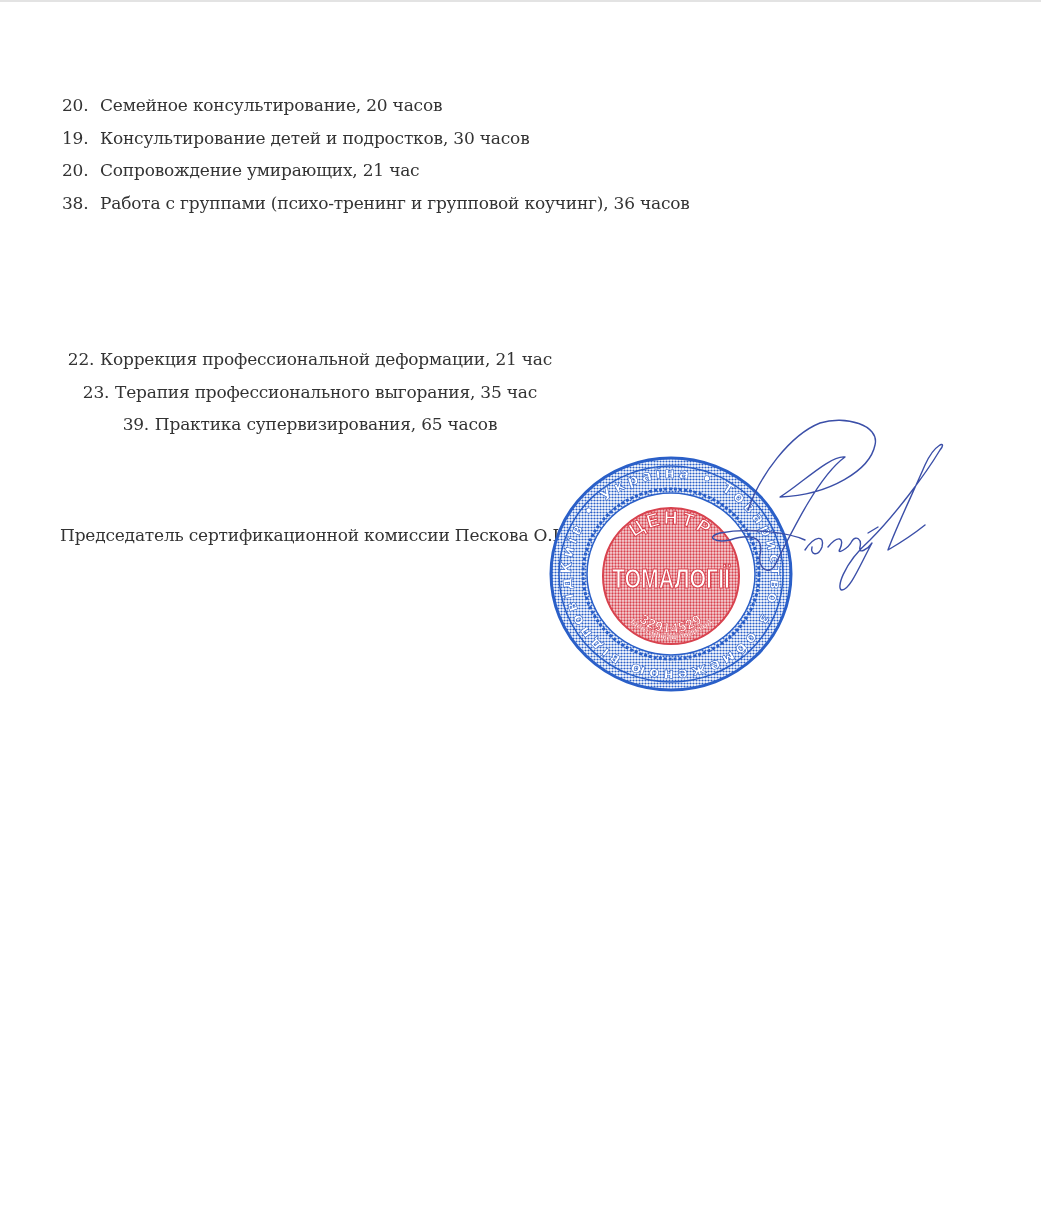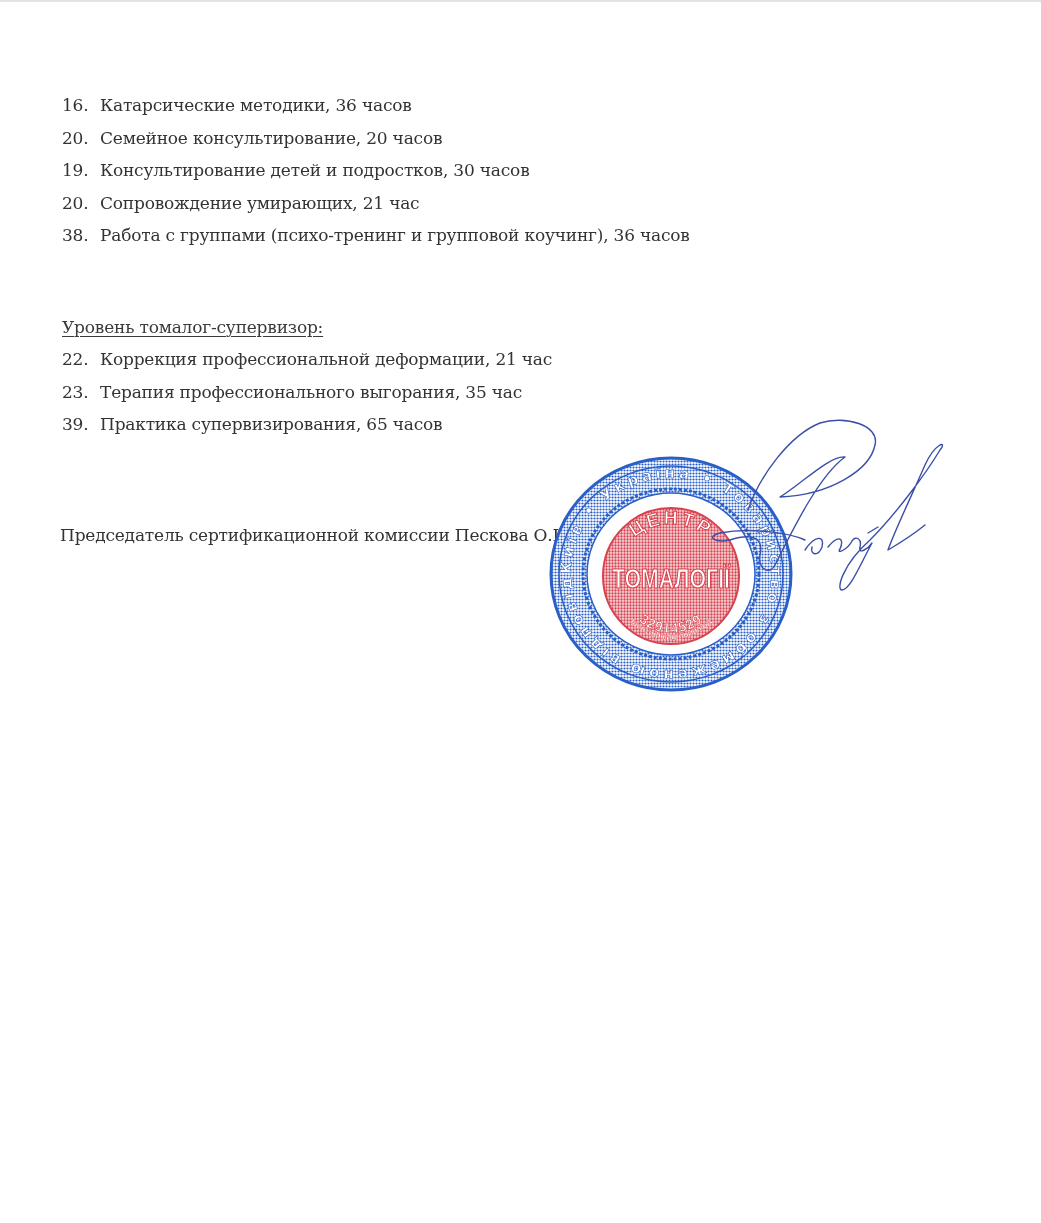--- a/index.html
+++ b/index.html
@@ -53,20 +53,21 @@
       font-size: 17px;
       line-height: 26px;
       text-decoration: underline;
       text-decoration-thickness: 1px;
       text-underline-offset: 3px;
       color: #3a3a3a;
       letter-spacing: -0.2px;
     }
     .item-list.second {
       top: 346px;
+      text-align: center;
     }
     .signatory {
       position: absolute;
       left: 60px;
       top: 522px;
       font-size: 17px;
       line-height: 26px;
       color: #333333;
       letter-spacing: -0.2px;
       white-space: nowrap;
@@ -88,28 +89,26 @@
     }
   </style>
 </head>
 <body>
 
 <div class="top-edge"></div>
 
 <div class="page">
 
   <ul class="item-list">
-    <li class="item"><span class="num">16.</span><span>Катарсические методики, 36 часов</span></li>
     <li class="item"><span class="num">20.</span><span>Семейное консультирование, 20 часов</span></li>
     <li class="item"><span class="num">19.</span><span>Консультирование детей и подростков, 30 часов</span></li>
     <li class="item"><span class="num">20.</span><span>Сопровождение умирающих, 21 час</span></li>
     <li class="item"><span class="num">38.</span><span>Работа с группами (психо-тренинг и групповой коучинг), 36 часов</span></li>
   </ul>
 
-  <div class="section-heading">Уровень томалог-супервизор:</div>
 
   <ul class="item-list second">
     <li class="item"><span class="num">22.</span><span>Коррекция профессиональной деформации, 21 час</span></li>
     <li class="item"><span class="num">23.</span><span>Терапия профессионального выгорания, 35 час</span></li>
     <li class="item"><span class="num">39.</span><span>Практика супервизирования, 65 часов</span></li>
   </ul>
 
   <div class="signatory">Председатель сертификационной комиссии Пескова О.И.</div>
 
   <svg class="stamp" viewBox="0 0 246 240" xmlns="http://www.w3.org/2000/svg">

